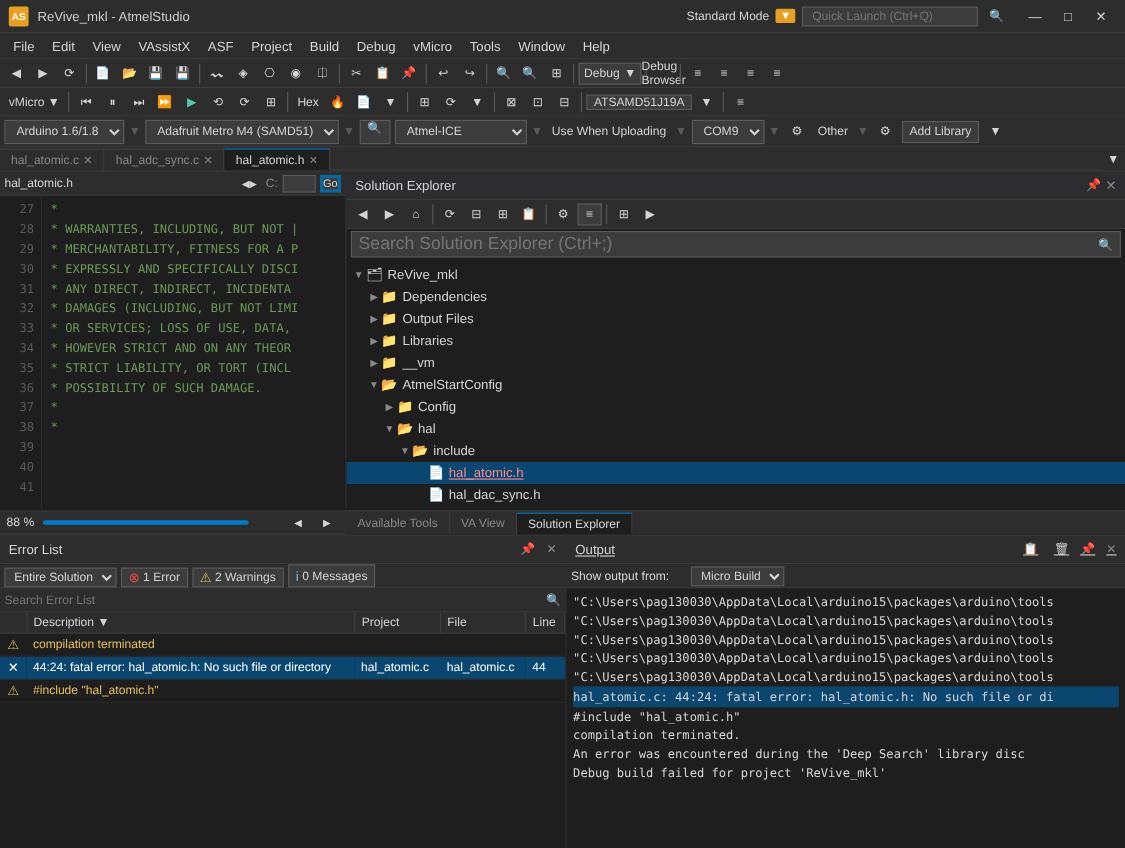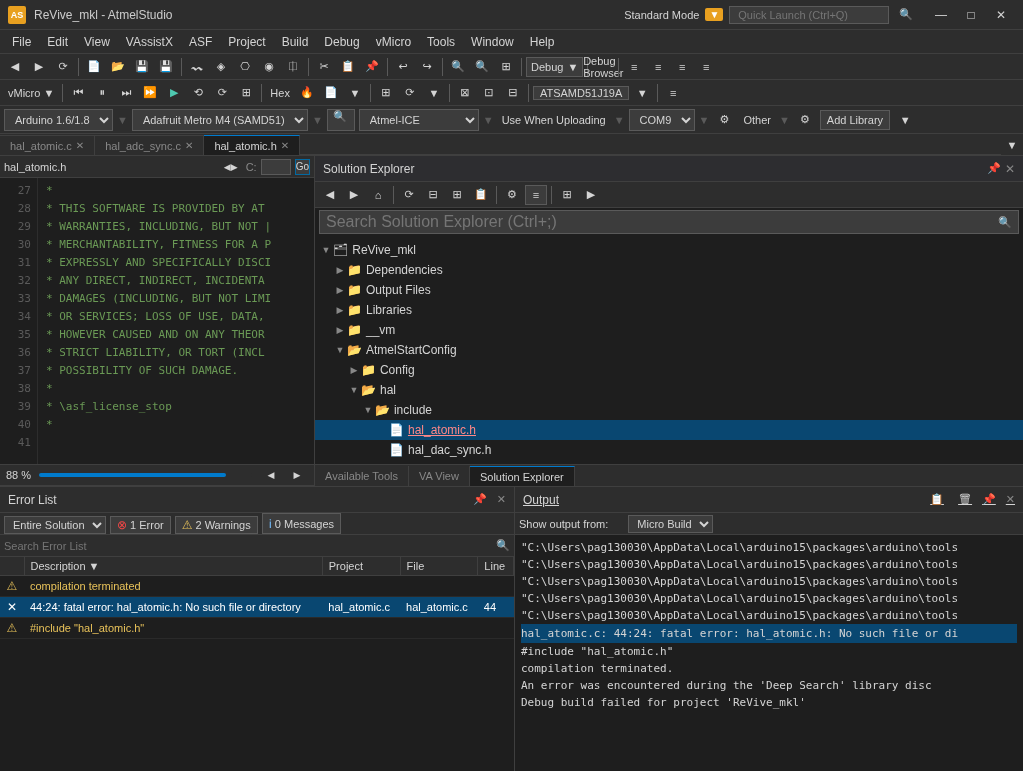--- a/index.html
+++ b/index.html
@@ -558,21 +558,21 @@
 
 <div id="content-area">
 
   <div id="left-panel">
     <div id="editor-header">
       <span style="font-size:11px; color:#d4d4d4;">hal_atomic.h</span>
       <div style="margin-left:auto; display:flex; align-items:center; gap:4px;">
         <div class="tb-btn" style="font-size:9px;">◀▶</div>
         <span style="color:#888;">C:</span>
         <input style="width: 30px; height: 16px; background: rgb(60, 60, 60); border: 1px solid rgb(90, 90, 90); color: rgb(212, 212, 212); font-size: 10px;" value="">
-        <button style="height:16px; background:#3c3c3c; border:1px solid #0369a1; color:#d4d4d4; font-size:10px; cursor:pointer;">Go</button>
+        <button style="height:16px; background:#3c3c3c; border:3px solid #0369a1; color:#d4d4d4; font-size:10px; cursor:pointer;">Go</button>
       </div>
     </div>
     <div id="editor-content">
       <div class="code-area">
         <div class="line-numbers" id="line-numbers-container">
             <div>27</div>
             <div>28</div>
             <div>29</div>
             <div>30</div>
             <div>31</div>
@@ -582,32 +582,30 @@
             <div>35</div>
             <div>36</div>
             <div>37</div>
             <div>38</div>
             <div>39</div>
             <div>40</div>
             <div>41</div>
           </div>
         <div class="code-lines" id="code-lines-container">
             <div class="code-line" style="color: rgb(106, 153, 85);"> *</div>
-            <div class="code-line" style="color: rgb(106, 153, 85);"> * THIS SOFTWARE IS PROVIDED BY AT</div>
             <div class="code-line" style="color: rgb(106, 153, 85);"> * WARRANTIES, INCLUDING, BUT NOT |</div>
             <div class="code-line" style="color: rgb(106, 153, 85);"> * MERCHANTABILITY, FITNESS FOR A P</div>
             <div class="code-line" style="color: rgb(106, 153, 85);"> * EXPRESSLY AND SPECIFICALLY DISCI</div>
             <div class="code-line" style="color: rgb(106, 153, 85);"> * ANY DIRECT, INDIRECT, INCIDENTA</div>
             <div class="code-line" style="color: rgb(106, 153, 85);"> * DAMAGES (INCLUDING, BUT NOT LIMI</div>
             <div class="code-line" style="color: rgb(106, 153, 85);"> * OR SERVICES; LOSS OF USE, DATA,</div>
-            <div class="code-line" style="color: rgb(106, 153, 85);"> * HOWEVER CAUSED AND ON ANY THEOR</div>
+            <div class="code-line" style="color: rgb(106, 153, 85);"> * HOWEVER STRICT AND ON ANY THEOR</div>
             <div class="code-line" style="color: rgb(106, 153, 85);"> * STRICT LIABILITY, OR TORT (INCL</div>
             <div class="code-line" style="color: rgb(106, 153, 85);"> * POSSIBILITY OF SUCH DAMAGE.</div>
             <div class="code-line" style="color: rgb(106, 153, 85);"> *</div>
-            <div class="code-line" style="color: rgb(106, 153, 85);"> * \asf_license_stop</div>
             <div class="code-line" style="color: rgb(106, 153, 85);"> *</div>
           </div>
       </div>
     </div>
     <div id="editor-percent">
       <span>88 %</span>
       <div style="flex:1; height:4px; background:#2d2d2d; margin:0 4px; border-radius:2px; position:relative;">
         <div style="position:absolute; left:0; width:88%; height:100%; background:#007acc; border-radius:2px;"></div>
       </div>
       <div class="tb-btn" style="font-size:9px;">◀</div>

